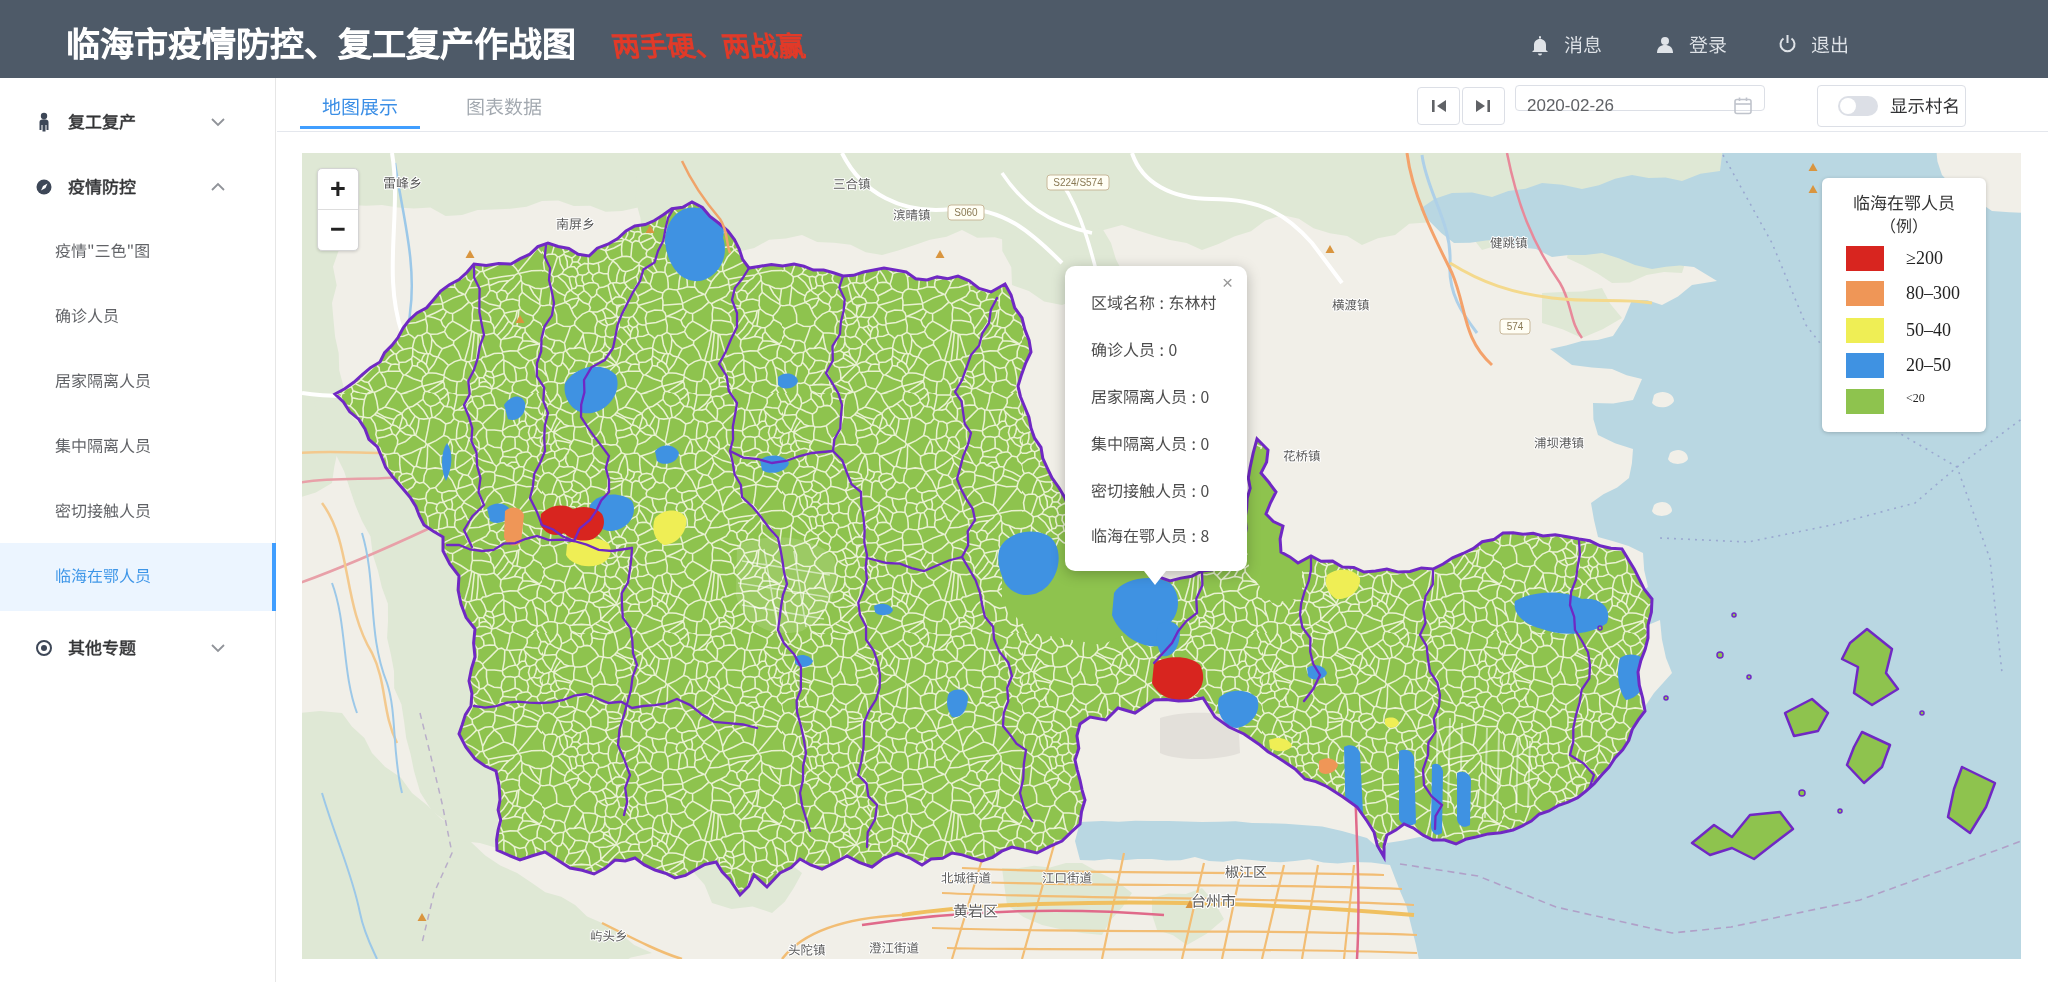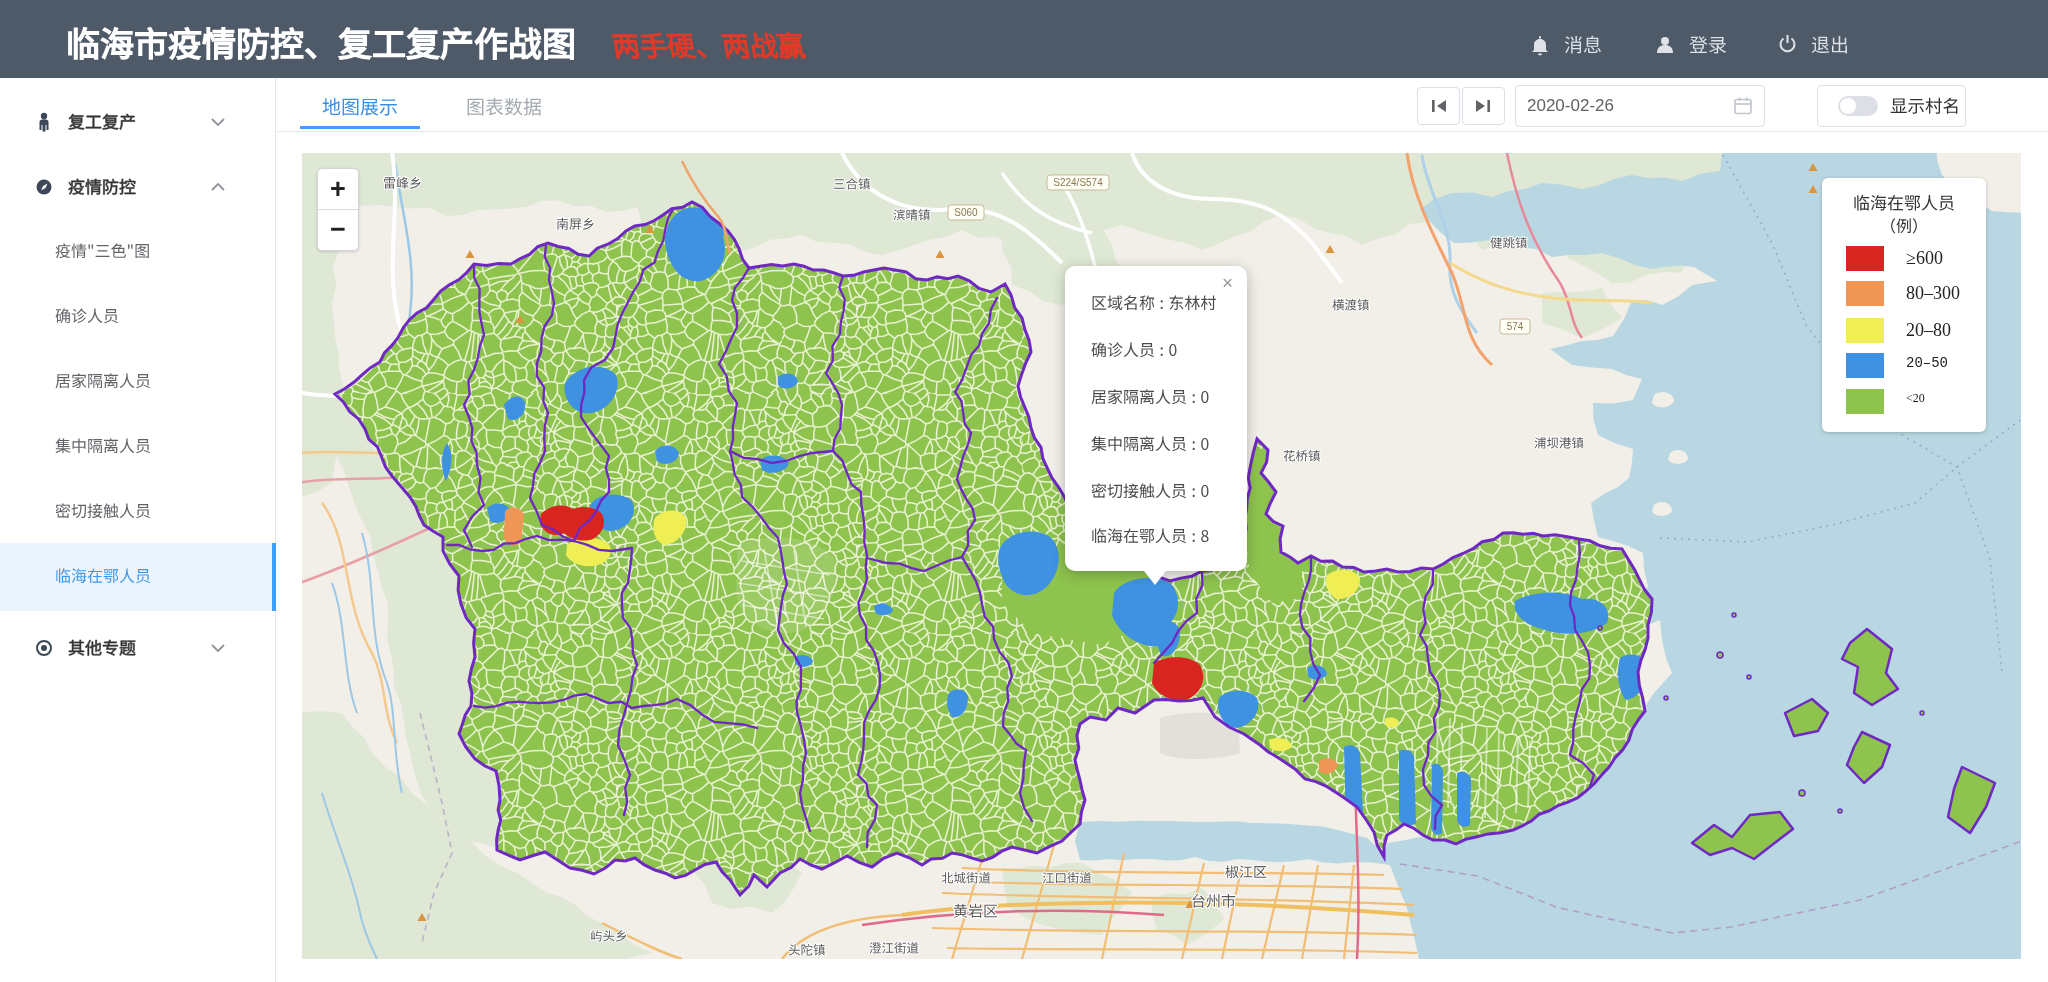--- a/index.html
+++ b/index.html
@@ -37,21 +37,21 @@
 <div class="abs" style="left:1417px;top:87px;width:88px;height:38px;z-index:6">
     <div class="abs" style="left:0;top:0;width:43px;height:38px;border:1px solid #dcdfe6;border-radius:4px;background:#fff"></div>
     <div class="abs" style="left:45px;top:0;width:43px;height:38px;border:1px solid #dcdfe6;border-radius:4px;background:#fff"></div>
     <svg class="abs" style="left:0;top:0" width="88" height="38" viewBox="0 0 88 38" fill="#606266">
       <rect x="15" y="13" width="2.6" height="12"></rect>
       <path d="M29,13 L20,19 L29,25 Z"></path>
       <rect x="70.4" y="13" width="2.6" height="12"></rect>
       <path d="M59,13 L68,19 L59,25 Z"></path>
     </svg>
   </div>
-<div class="abs" style="left:1515px;top:85px;width:250px;height:42px;border:1px solid #dcdfe6;border-radius:4px;background:#fff;z-index:6;font-size:17px;color:#606266;line-height:40px;padding-left:11px">2020-02-26</div>
+<div class="abs" style="left:1515px;top:85px;width:250px;height:26px;border:1px solid #dcdfe6;border-radius:4px;background:#fff;z-index:6;font-size:17px;color:#606266;line-height:40px;padding-left:11px">2020-02-26</div>
 <svg class="abs" style="left:1733px;top:96px;z-index:7" width="20" height="20" viewBox="0 0 20 20" fill="none" stroke="#c0c4cc" stroke-width="1.6">
     <rect x="2" y="3.5" width="16" height="14" rx="2"></rect>
     <line x1="2" y1="8" x2="18" y2="8"></line>
     <line x1="6.5" y1="1.5" x2="6.5" y2="5"></line>
     <line x1="13.5" y1="1.5" x2="13.5" y2="5"></line>
   </svg>
 <div class="abs" style="left:1817px;top:85px;width:149px;height:42px;border:1px solid #dcdfe6;border-radius:4px;background:#fff;z-index:6"></div>
 <div class="abs" style="left:1838px;top:96px;width:40px;height:20px;border-radius:10px;background:#dcdfe6;z-index:7"></div>
 <div class="abs" style="left:1840px;top:98px;width:16px;height:16px;border-radius:8px;background:#fff;z-index:8"></div>
 <svg width="1719" height="806" viewBox="0 0 1719 806" style="position:absolute;left:302px;top:153px">
@@ -189,27 +189,27 @@
     <text x="664" y="63" font-family="Liberation Sans, sans-serif" font-size="10" fill="#8a7a55" text-anchor="middle">S060</text>
     <rect x="1198" y="166" width="30" height="15" rx="3" fill="#fffef4" stroke="#c8b89a"></rect>
     <text x="1213" y="177" font-family="Liberation Sans, sans-serif" font-size="10" fill="#8a7a55" text-anchor="middle">574</text>
   </svg>
 <div class="abs" style="left:317px;top:168px;width:42px;height:83px;background:#fff;border:1px solid #d4d4d4;border-radius:5px;z-index:10;box-shadow:0 1px 3px rgba(0,0,0,.15)">
     <div style="height:41px;border-bottom:1px solid #ddd;text-align:center;font-size:27px;font-weight:bold;color:#222;line-height:40px">+</div>
     <div style="height:41px;text-align:center;font-size:27px;font-weight:bold;color:#222;line-height:38px">−</div>
   </div>
 <div class="abs" style="left:1822px;top:178px;width:164px;height:254px;background:#fff;border-radius:6px;z-index:10;box-shadow:0 1px 4px rgba(0,0,0,.2)"></div>
 <div class="abs" style="left:1846px;top:246px;width:38px;height:25px;background:#d8251f;z-index:11"></div>
-<div class="abs" style="left:1906px;top:248px;z-index:11;font-family:'Liberation Serif',serif;font-size:18px;color:#222">≥600</div>
+<div class="abs" style="left:1906px;top:248px;z-index:11;font-family:'Liberation Serif',serif;font-size:18px;color:#222">≥200</div>
 <div class="abs" style="left:1846px;top:281px;width:38px;height:25px;background:#ef9657;z-index:11"></div>
 <div class="abs" style="left:1906px;top:283px;z-index:11;font-family:Liberation Serif, serif;font-size:18px;color:#222">80–300</div>
 <div class="abs" style="left:1846px;top:318px;width:38px;height:25px;background:#efee55;z-index:11"></div>
-<div class="abs" style="left:1906px;top:320px;z-index:11;font-family:'Liberation Serif',serif;font-size:18px;color:#222">20–80</div>
+<div class="abs" style="left:1906px;top:320px;z-index:11;font-family:'Liberation Serif',serif;font-size:18px;color:#222">50–40</div>
 <div class="abs" style="left:1846px;top:353px;width:38px;height:25px;background:#3f92e2;z-index:11"></div>
-<div class="abs" style="left:1906px;top:355px;z-index:11;font-family:Liberation Mono, monospace;font-size:14px;color:#222">20–50</div>
+<div class="abs" style="left:1906px;top:355px;z-index:11;font-family:Liberation Serif, serif;font-size:18px;color:#222">20–50</div>
 <div class="abs" style="left:1846px;top:389px;width:38px;height:25px;background:#8ec34e;z-index:11"></div>
 <div class="abs" style="left:1906px;top:391px;z-index:11;font-family:'Liberation Serif',serif;font-size:12px;color:#222">&lt;20</div>
 <div class="abs" style="left:1065px;top:266px;width:182px;height:305px;background:#fff;border-radius:10px;z-index:20;box-shadow:0 3px 14px rgba(0,0,0,.25)"></div>
 <div class="abs" style="left:1144px;top:571px;width:0;height:0;border-left:11px solid transparent;border-right:11px solid transparent;border-top:14px solid #fff;z-index:20"></div>
 <div class="abs" style="left:1222px;top:272px;z-index:21;font-size:19px;color:#999">×</div>
 <svg width="2048" height="982" viewBox="0 0 2048 982" style="position:absolute;left:0;top:0;z-index:30;pointer-events:none">
     <defs>
       <path id="g4E34" d="M85 719V52H156V719ZM251 828V-72H325V828ZM582 570C641 522 716 454 753 414L803 469C766 507 693 569 631 615ZM526 845C490 708 429 576 348 491C366 482 400 462 414 450C459 503 501 573 536 651H952V724H566C579 758 590 794 600 830ZM641 44H499V306H641ZM710 44V306H848V44ZM426 378V-79H499V-26H848V-75H924V378Z"></path>
       <path id="g6D77" d="M95 775C155 746 231 701 268 668L312 725C274 757 198 801 138 826ZM42 484C99 456 171 411 206 379L249 437C212 468 141 510 83 536ZM72 -22 137 -63C180 31 231 157 268 263L210 304C169 189 112 57 72 -22ZM557 469C599 437 646 390 668 356H458L475 497H821L814 356H672L713 386C691 418 641 465 600 497ZM285 356V287H378C366 204 353 126 341 67H786C780 34 772 14 763 5C754 -7 744 -10 726 -10C707 -10 660 -9 608 -4C620 -22 627 -50 629 -69C677 -72 727 -73 755 -70C785 -67 806 -60 826 -34C839 -17 850 13 859 67H935V132H868C872 174 876 225 880 287H963V356H884L892 526C892 537 893 562 893 562H412C406 500 397 428 387 356ZM448 287H810C806 223 802 172 797 132H426ZM532 257C575 220 627 167 651 132L696 164C672 199 620 250 575 284ZM442 841C406 724 344 607 273 532C291 522 324 502 338 490C376 535 413 593 446 658H938V727H479C492 758 504 790 515 822Z"></path>
       <path id="g5E02" d="M413 825C437 785 464 732 480 693H51V620H458V484H148V36H223V411H458V-78H535V411H785V132C785 118 780 113 762 112C745 111 684 111 616 114C627 92 639 62 642 40C728 40 784 40 819 53C852 65 862 88 862 131V484H535V620H951V693H550L565 698C550 738 515 801 486 848Z"></path>

